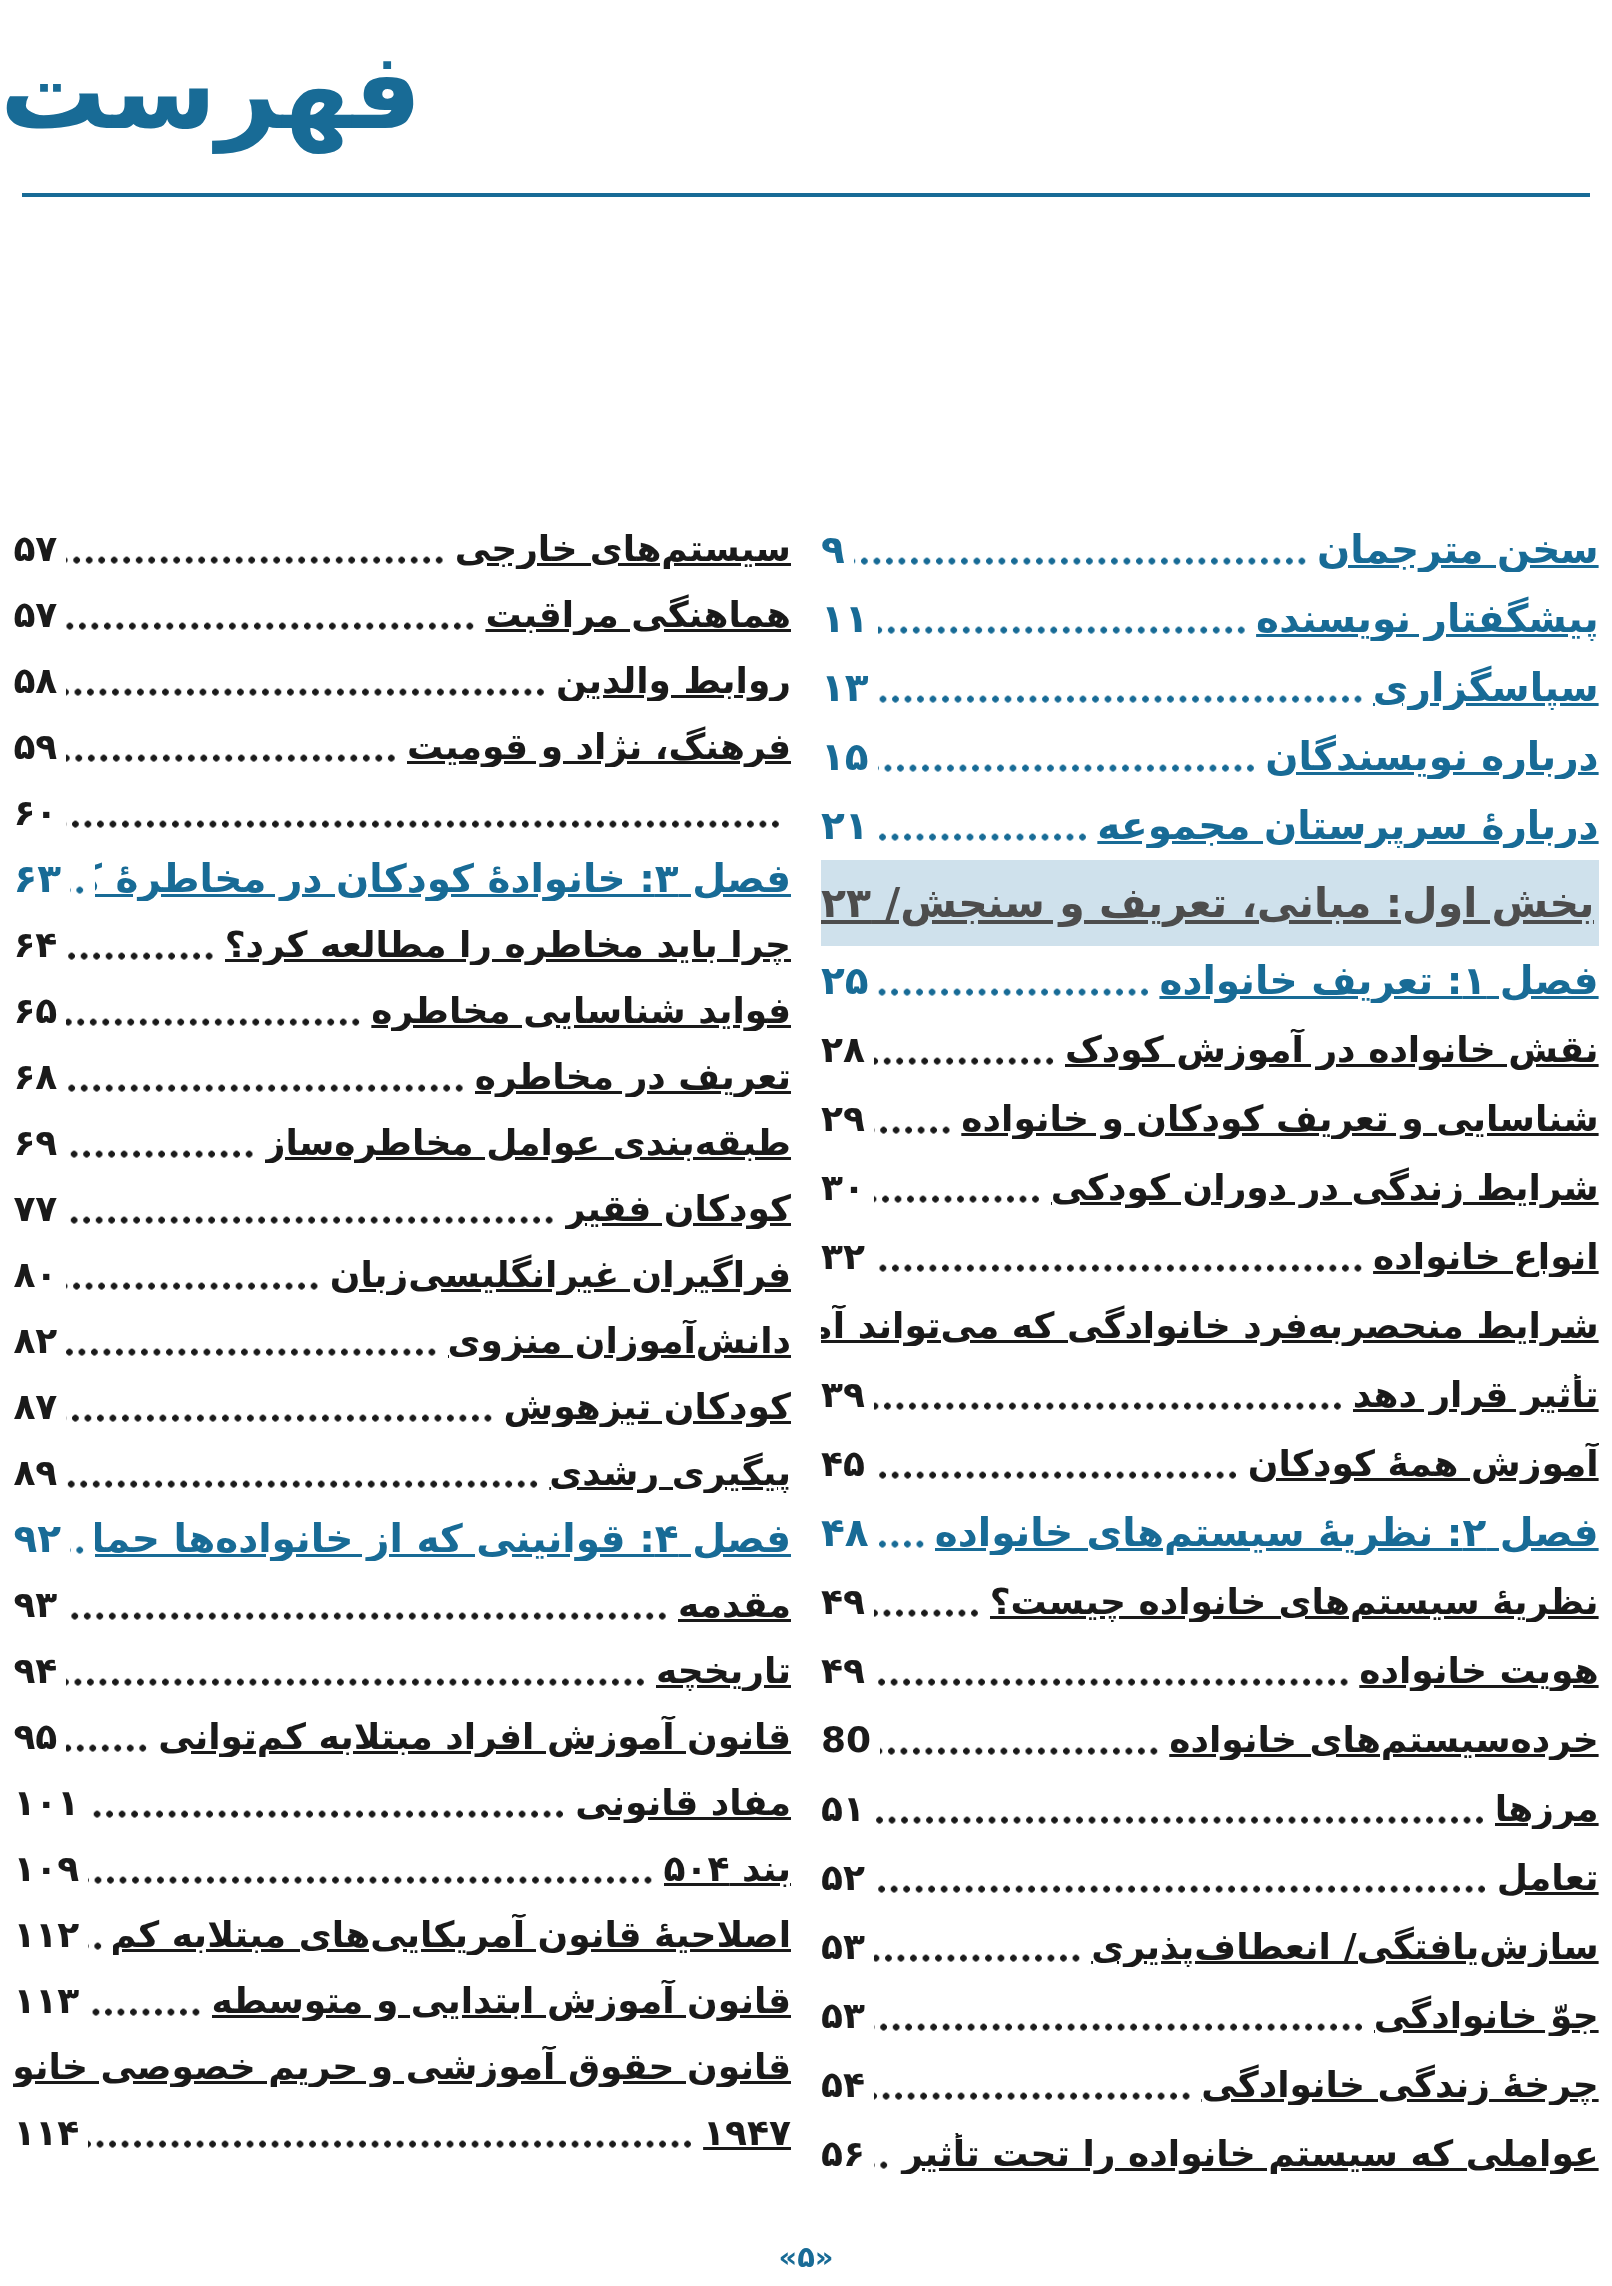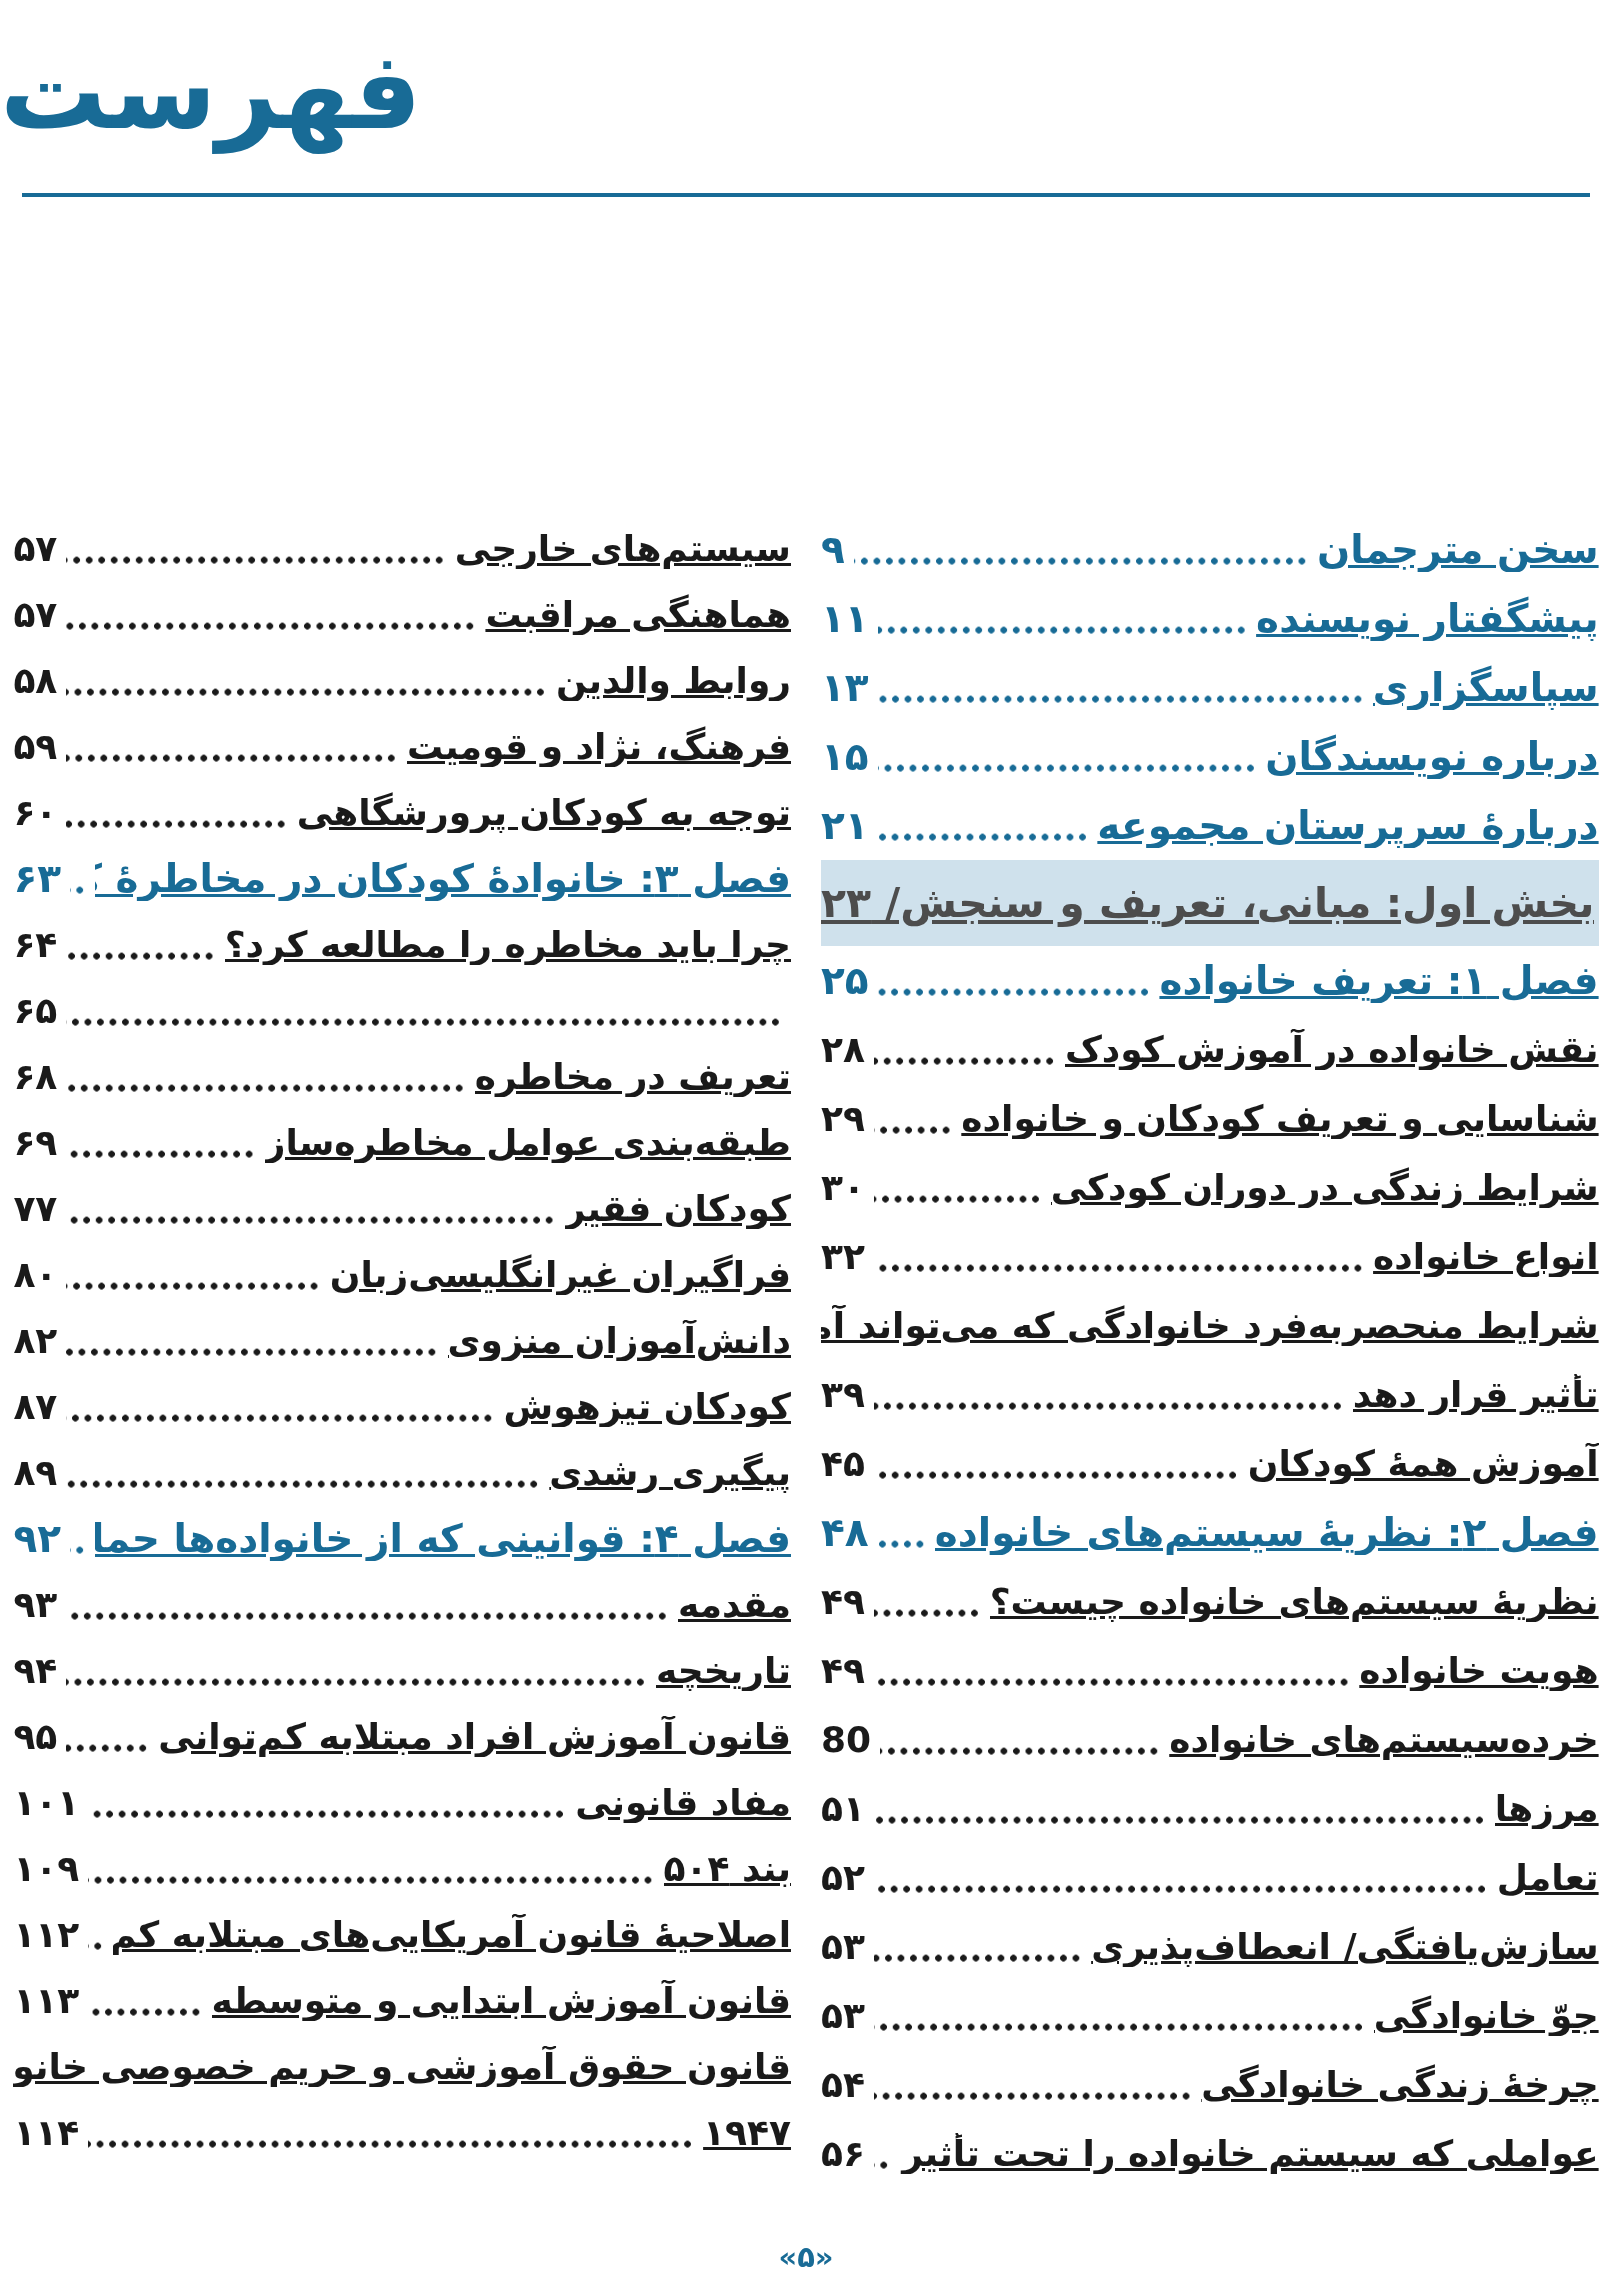--- a/index.html
+++ b/index.html
@@ -212,35 +212,35 @@
           <span class="t">روابط والدین</span>
           <span class="leader"></span>
           <span class="p">۵۸</span>
         </div>
         <div class="row plain">
           <span class="t">فرهنگ، نژاد و قومیت</span>
           <span class="leader"></span>
           <span class="p">۵۹</span>
         </div>
         <div class="row plain">
-          <span class="t">توجه به کودکان پرورشگاهی</span>
           <span class="leader"></span>
           <span class="p">۶۰</span>
         </div>
         <div class="row accent">
           <span class="t">فصل ۳: خانوادهٔ کودکان در مخاطرهٔ کم‌توانی</span>
           <span class="leader"></span>
           <span class="p">۶۳</span>
         </div>
         <div class="row plain">
           <span class="t">چرا باید مخاطره را مطالعه کرد؟</span>
           <span class="leader"></span>
           <span class="p">۶۴</span>
         </div>
         <div class="row plain">
+          <span class="t">فواید شناسایی مخاطره</span>
           <span class="leader"></span>
           <span class="p">۶۵</span>
         </div>
         <div class="row plain">
           <span class="t">تعریف در مخاطره</span>
           <span class="leader"></span>
           <span class="p">۶۸</span>
         </div>
         <div class="row plain">
           <span class="t">طبقه‌بندی عوامل مخاطره‌ساز</span>

